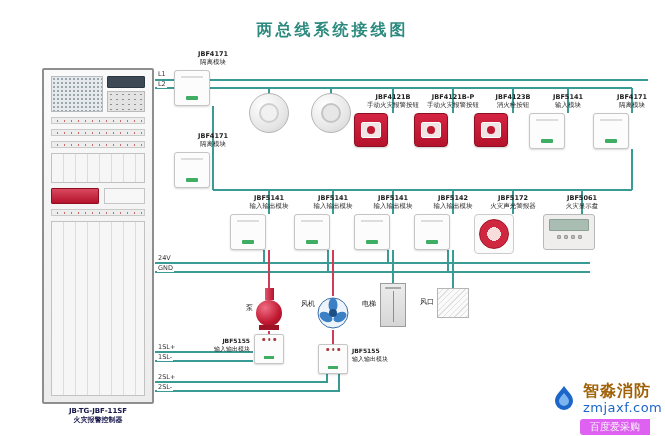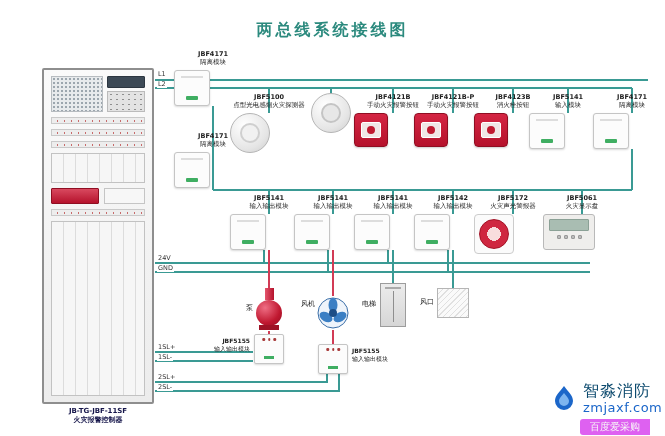--- a/index.html
+++ b/index.html
@@ -72,21 +72,21 @@
   .strip{height:7px;background:#ededed;border:1px solid #c9c9c9;background-image:radial-gradient(circle,#c86a6a .7px,transparent .9px);background-size:7px 4px;background-position:2px 1px}
   .bays{height:30px;border:1px solid #c2c2c2;background:repeating-linear-gradient(90deg,#f6f6f6 0 11px,#dcdcdc 11px 12px)}
   .bays.tall{flex:1}
   .mid-row{display:flex;gap:5px;align-items:center}
   .red-unit{width:48px;height:16px;background:linear-gradient(#d8495f,#b5122c);border:1px solid #8f0e22;border-radius:1px}
   .white-unit{flex:1;height:16px;background:#f7f7f7;border:1px solid #c5c5c5}
   .cab-label{position:absolute;left:42px;top:407px;width:112px;text-align:center;z-index:2;color:#15154a;font-size:7px;line-height:1.35;font-weight:bold}
 
   
   .logo{position:absolute;left:551px;top:382px;display:flex;align-items:center;gap:6px;z-index:5}
-  .logo .brand{font-size:16px;font-weight:normal;color:#0c4a6e;letter-spacing:1px;line-height:1.1}
+  .logo .brand{font-size:16px;font-weight:bold;color:#a16207;letter-spacing:1px;line-height:1.1}
   .logo .domain{font-size:13px;color:#1b66c9;letter-spacing:.5px}
   .watermark{position:absolute;left:580px;top:419px;background:#d946ef;color:#f7f7f7;font-size:10px;line-height:1.3;padding:1px 10px 2px;border-radius:3px 0 0 3px;z-index:4;opacity:.85}
 </style>
 </head>
 <body>
 
 <div class="canvas">
 
   <div class="title">两总线系统接线图</div>
 
@@ -155,24 +155,20 @@
   </div>
   <div class="device" style="left:213px;top:132px">
     <div class="dev-label">
       <div class="model">JBF4171</div>
       <div class="dname">隔离模块</div>
     </div>
     <div class="module"></div>
   </div>
 
   <div class="device" style="left:269px;top:93px">
-    <div class="dev-label">
-      <div class="model">JBF5100</div>
-      <div class="dname">点型光电感烟火灾探测器</div>
-    </div>
     <div class="detector">
         <i></i>
       </div>
   </div>
   <div class="device" style="left:331px;top:93px">
     <div class="detector heat">
         <i></i>
       </div>
   </div>
   <div class="device" style="left:393px;top:93px">

